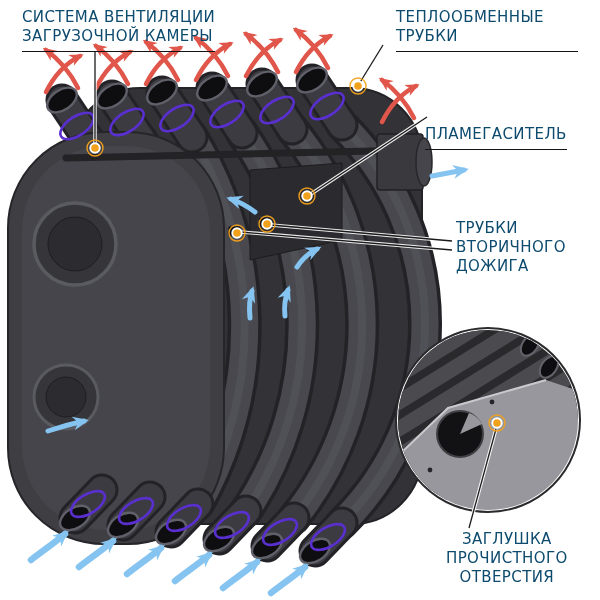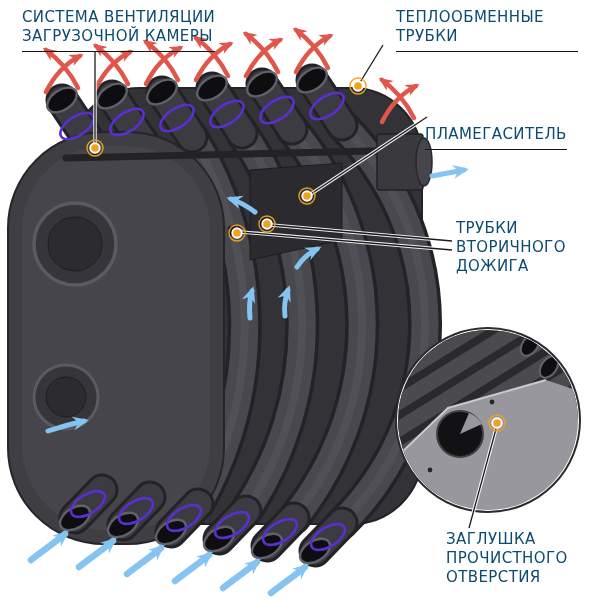--- a/index.html
+++ b/index.html
@@ -258,17 +258,17 @@
 
 <div class="label underlined" style="left:396px;top:8px;min-width:182px;">ТЕПЛООБМЕННЫЕ
 ТРУБКИ</div>
 
 <div class="label underlined" style="left:425px;top:97px;margin-top:28px;">ПЛАМЕГАСИТЕЛЬ</div>
 
 <div class="label" style="left:456px;top:219px;">ТРУБКИ
 ВТОРИЧНОГО
 ДОЖИГА</div>
 
-<div class="label" style="left:446px;top:530px;">ЗАГЛУШКА
+<div class="label" style="left:446px;top:530px;text-align:center;">ЗАГЛУШКА
 ПРОЧИСТНОГО
 ОТВЕРСТИЯ</div>
 
 </div>
 
 </body></html>

